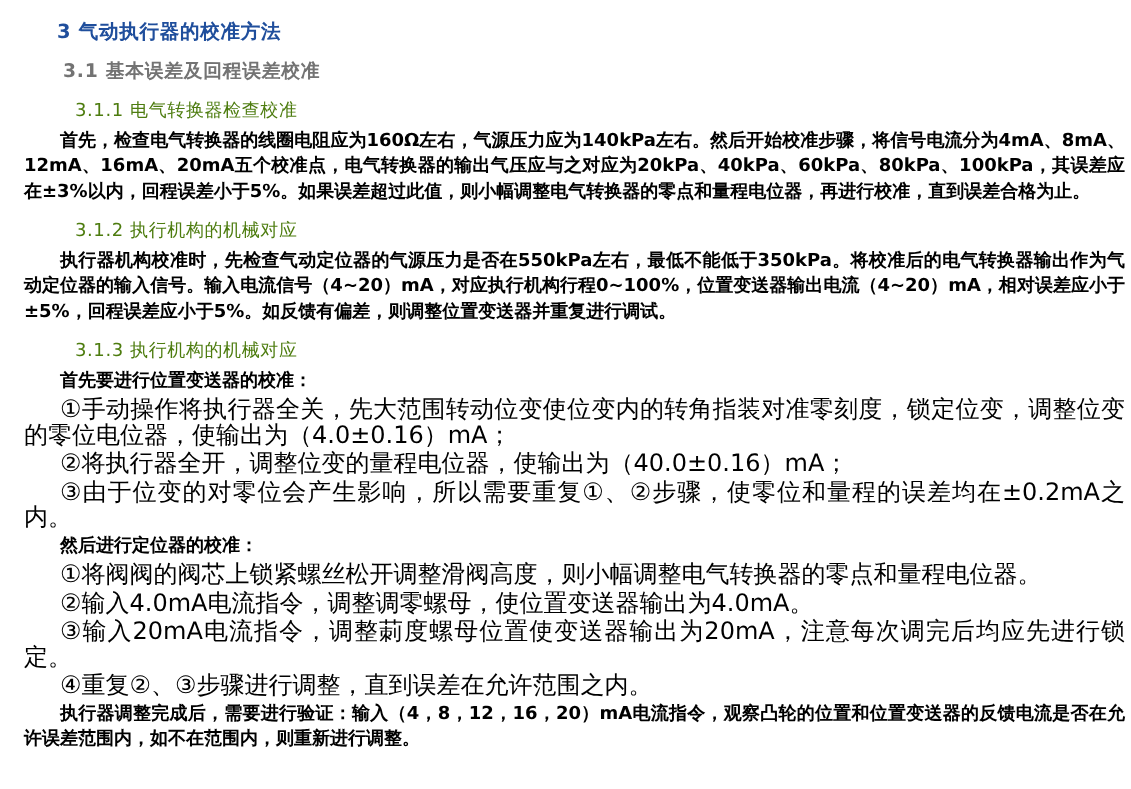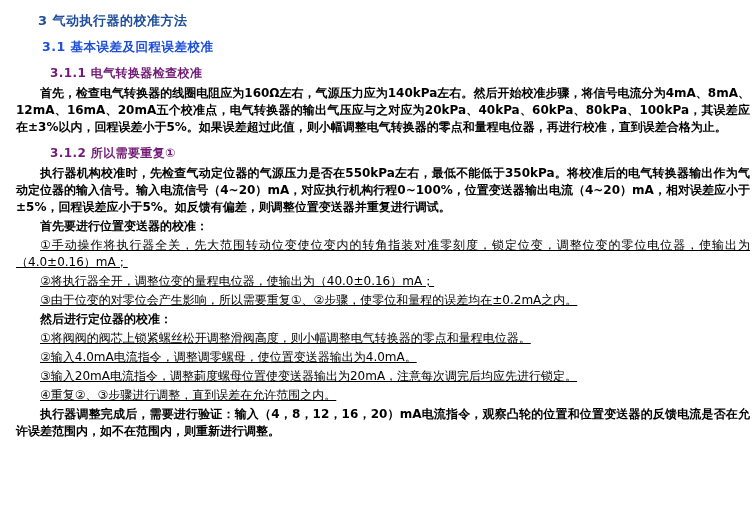--- a/index.html
+++ b/index.html
@@ -22,69 +22,69 @@
     box-sizing: border-box;
   }
   .h1 {
     color: #1f4e9c;
     font-size: 13px;
     font-weight: bold;
     margin: 4px 0 4px 24px;
     letter-spacing: 0.5px;
   }
   .h2 {
-    color: #1d4ed8;
+    color: #737373;
     font-size: 12.5px;
     font-weight: bold;
     margin: 9px 0 4px 28px;
     letter-spacing: 0.5px;
   }
   .h3 {
-    color: #701a75;
+    color: #4d7c0f;
     font-size: 12px;
-    font-weight: bold;
+    font-weight: normal;
     margin: 9px 0 3px 36px;
     letter-spacing: 0.4px;
   }
   p.body {
     font-size: 12px;
     line-height: 17px;
     margin: 2px 0 2px 0;
     text-align: justify;
     text-indent: 24px;
     padding: 0 2px 0 2px;
     font-weight: bold;
   }
   p.item {
-    font-size: 12px;
+    font-size: 16px;
     line-height: 17px;
     margin: 2px 0 2px 0;
     text-indent: 24px;
     padding: 0 2px 0 2px;
     text-align: justify;
-    text-decoration: underline;
   }
 </style>
 </head>
 <body>
 
 <div class="page">
 
   <div class="h1">3  气动执行器的校准方法</div>
 
   <div class="h2">3.1  基本误差及回程误差校准</div>
 
   <div class="h3">3.1.1  电气转换器检查校准</div>
 
   <p class="body">首先，检查电气转换器的线圈电阻应为160Ω左右，气源压力应为140kPa左右。然后开始校准步骤，将信号电流分为4mA、8mA、12mA、16mA、20mA五个校准点，电气转换器的输出气压应与之对应为20kPa、40kPa、60kPa、80kPa、100kPa，其误差应在±3%以内，回程误差小于5%。如果误差超过此值，则小幅调整电气转换器的零点和量程电位器，再进行校准，直到误差合格为止。</p>
 
-  <div class="h3">3.1.2  所以需要重复①</div>
+  <div class="h3">3.1.2  执行机构的机械对应</div>
 
   <p class="body">执行器机构校准时，先检查气动定位器的气源压力是否在550kPa左右，最低不能低于350kPa。将校准后的电气转换器输出作为气动定位器的输入信号。输入电流信号（4~20）mA，对应执行机构行程0~100%，位置变送器输出电流（4~20）mA，相对误差应小于±5%，回程误差应小于5%。如反馈有偏差，则调整位置变送器并重复进行调试。</p>
 
+  <div class="h3">3.1.3  执行机构的机械对应</div>
 
   <p class="body">首先要进行位置变送器的校准：</p>
 
   <p class="item">①手动操作将执行器全关，先大范围转动位变使位变内的转角指装对准零刻度，锁定位变，调整位变的零位电位器，使输出为（4.0±0.16）mA；</p>
 
   <p class="item">②将执行器全开，调整位变的量程电位器，使输出为（40.0±0.16）mA；</p>
 
   <p class="item">③由于位变的对零位会产生影响，所以需要重复①、②步骤，使零位和量程的误差均在±0.2mA之内。</p>
 
   <p class="body">然后进行定位器的校准：</p>

